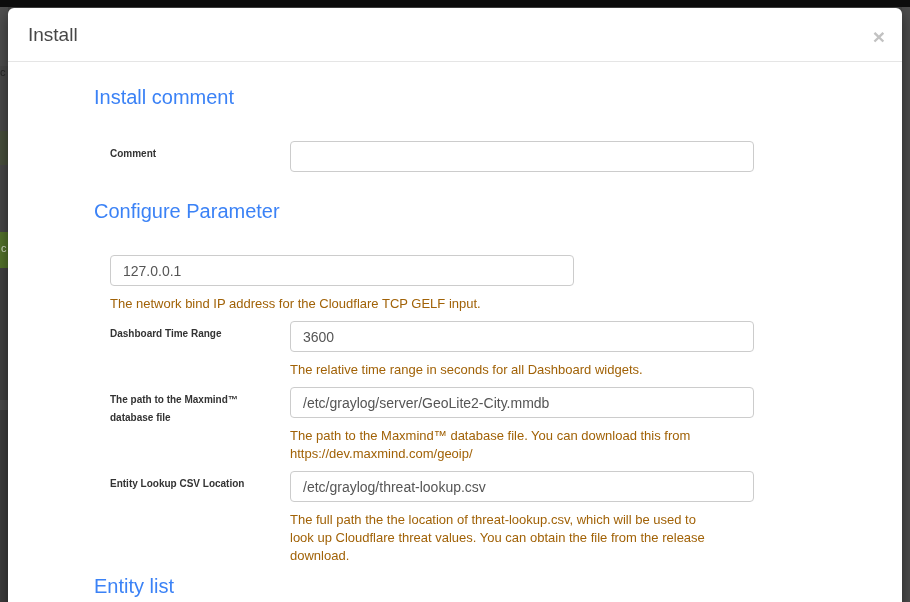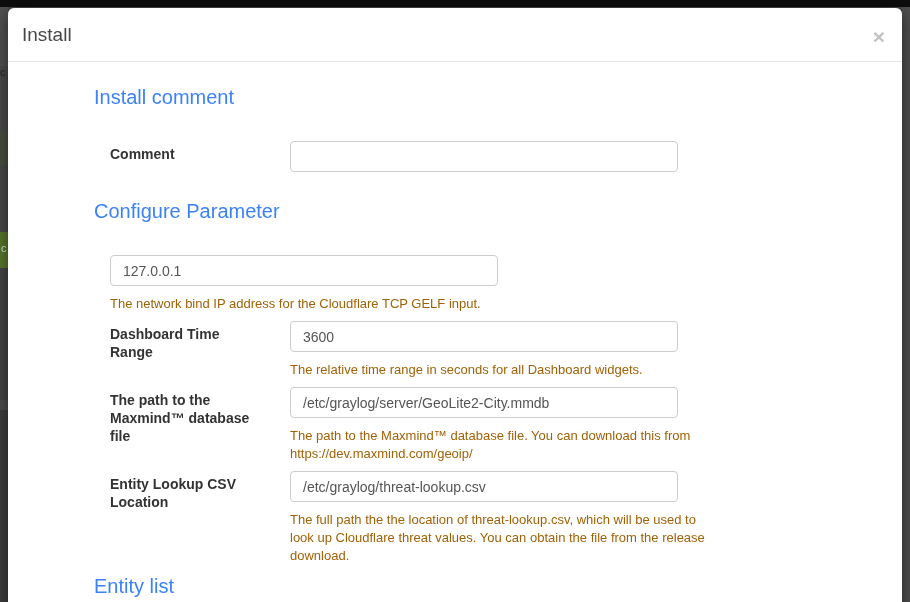--- a/index.html
+++ b/index.html
@@ -28,21 +28,21 @@
   
   .modal {
     position: absolute; left: 8px; top: 8px;
     width: 894px; height: 640px;
     background: #ffffff;
     border-radius: 6px;
     box-shadow: 0 5px 15px rgba(0,0,0,0.5);
   }
   .modal-header {
     position: relative;
-    padding: 14px 15px 13px 14px;
+    padding: 14px 15px 13px 20px;
     border-bottom: 1px solid #e5e5e5;
   }
   .modal-title {
     font-size: 19px; line-height: 26px;
     color: #474747; font-weight: 400;
   }
   .close-button {
     position: absolute; right: 17px; top: 18px;
     border: none; background: none; padding: 0;
     font-size: 21px; line-height: 21px; font-weight: bold;
@@ -57,27 +57,27 @@
     font-weight: 400; color: #3b82f6;
   }
   .heading-configure { margin-top: 26px; }
   .heading-entity   { }
 
   .section-fields { margin-top: 31px; }
 
   .form-row { display: flex; margin: 0 0 8px 102px; }
   .label-col {
     width: 180px; padding: 4px 30px 0 0;
-    font-size: 14px; line-height: 18px;
+    font-size: 10px; line-height: 18px;
     font-weight: bold; color: #333333;
   }
   .input-col { width: 388px; }
   .text-input {
     display: block;
-    width: 388px; height: 31px;
+    width: 464px; height: 31px;
     padding: 5px 12px;
     font-size: 14px; color: #555555;
     font-family: "Liberation Sans", "DejaVu Sans", sans-serif;
     background: #ffffff;
     border: 1px solid #cccccc;
     border-radius: 4px;
     outline: none;
   }
   .help-text {
     width: 432px;

